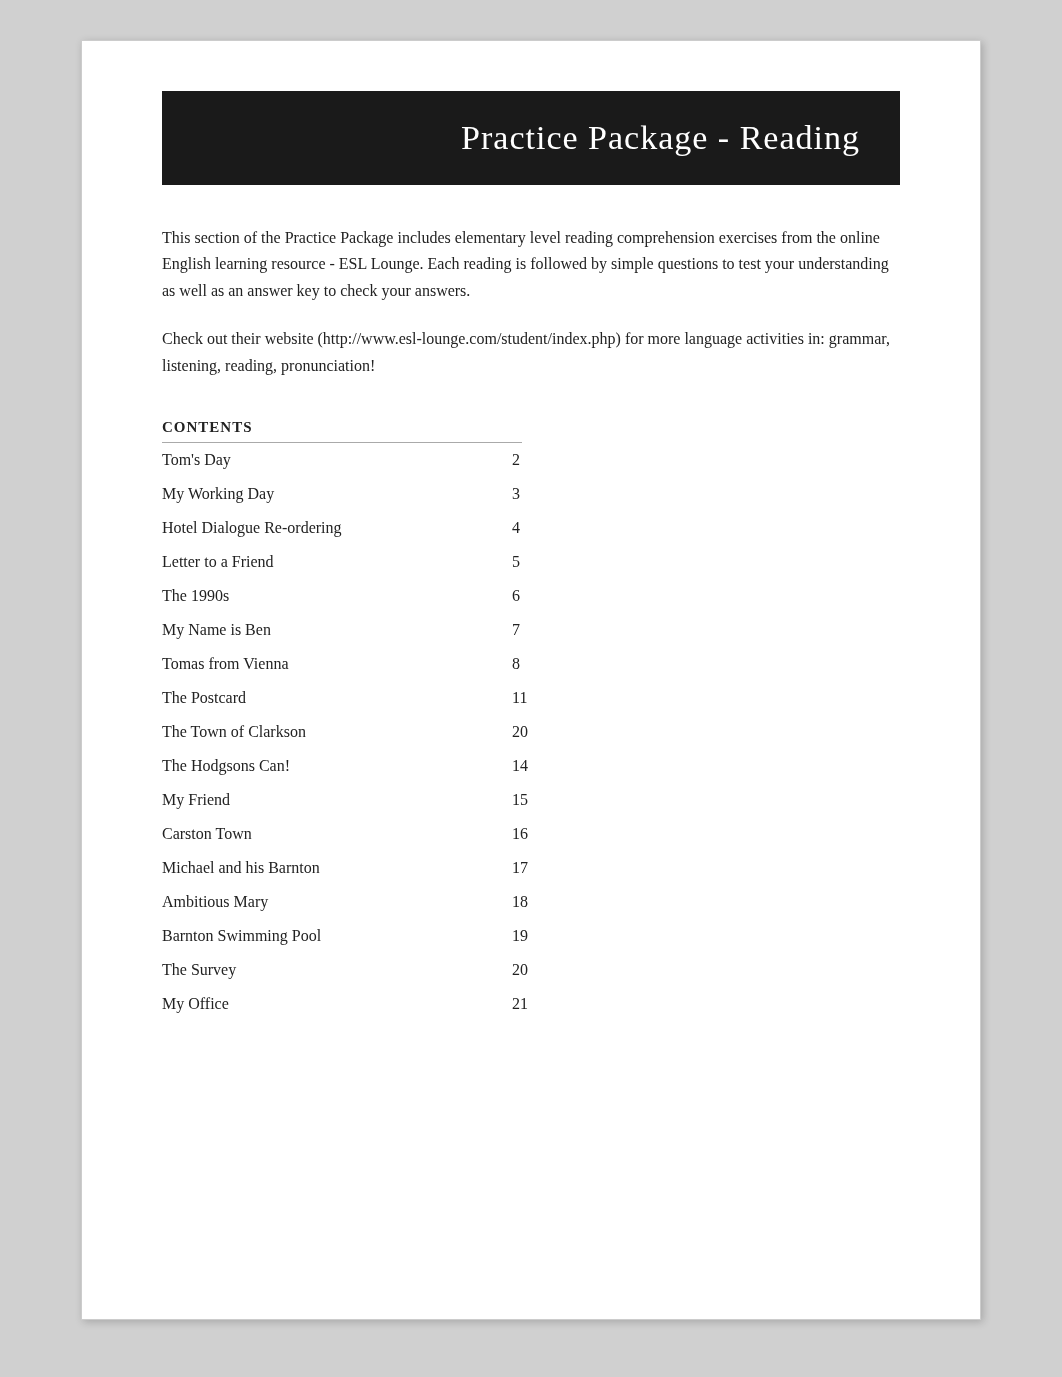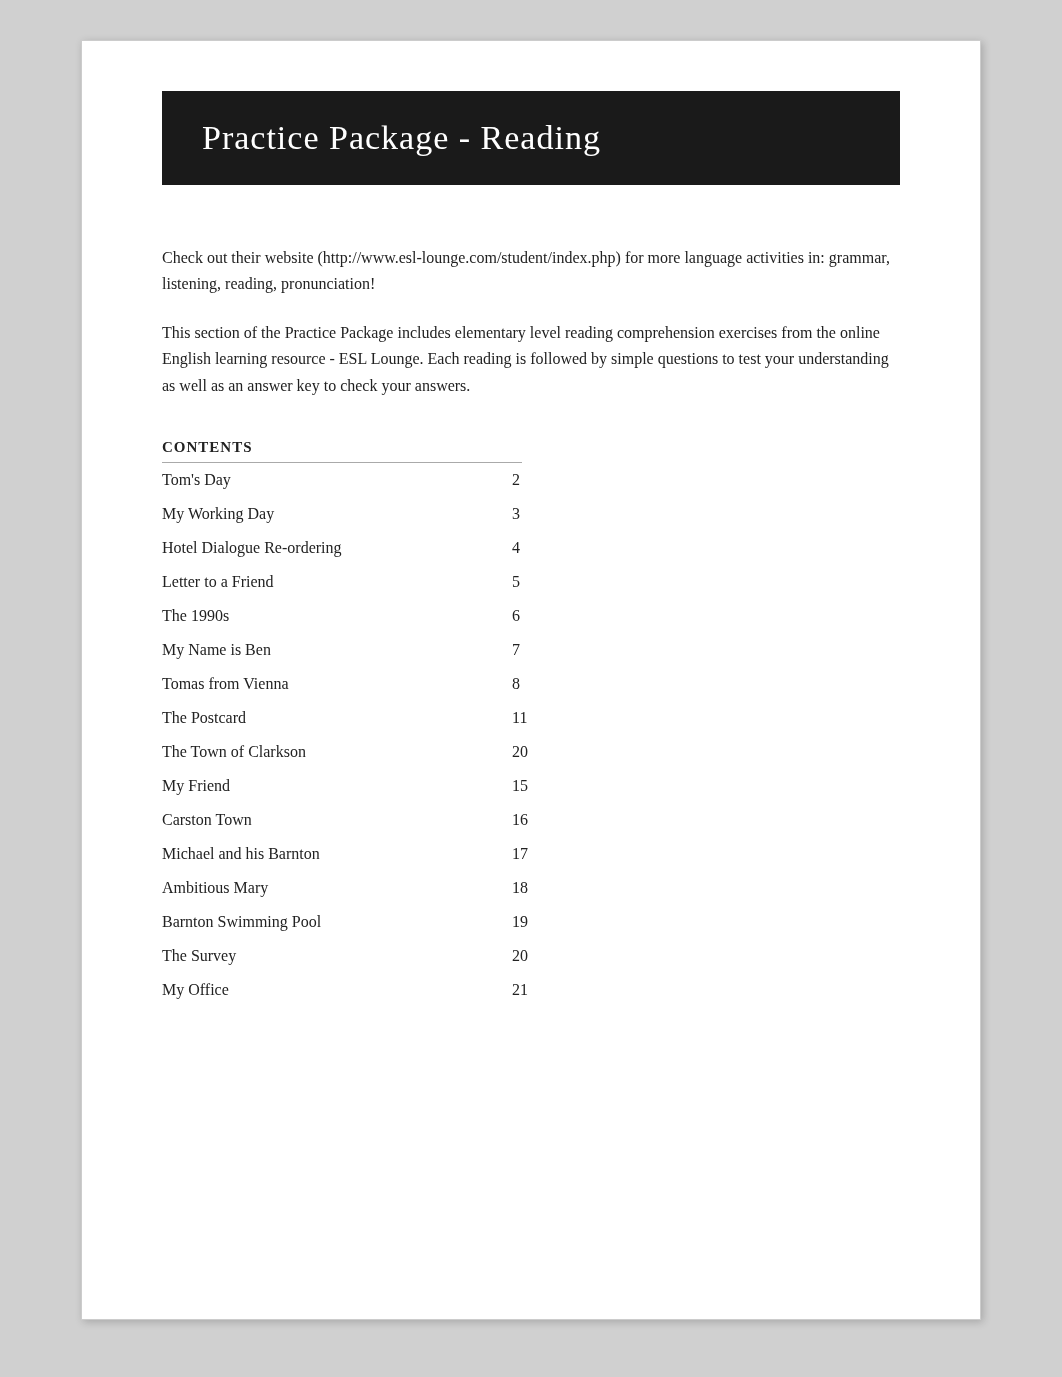--- a/index.html
+++ b/index.html
@@ -23,23 +23,23 @@
       width: 900px;
       min-height: 1280px;
       border: 1px solid #cccccc;
       box-shadow: 2px 2px 8px rgba(0,0,0,0.2);
       padding: 50px 80px 60px 80px;
     }
 
     .header-banner {
       background-color: #1a1a1a;
       color: #ffffff;
-      text-align: left;
+      text-align: right;
       padding: 28px 40px;
-      margin-bottom: 60px;
+      margin-bottom: 40px;
       font-size: 34px;
       font-weight: 300;
       letter-spacing: 1px;
     }
 
     .intro-text {
       font-size: 16px;
       line-height: 1.65;
       color: #222222;
       margin-bottom: 22px;
@@ -81,22 +81,22 @@
       font-size: 16px;
     }
   </style>
 </head>
 <body>
 
 <div class="page-container">
 
   <div class="header-banner">Practice Package - Reading</div>
 
+  <p class="intro-text">This section of the Practice Package includes elementary level reading comprehension exercises from the online English learning resource - ESL Lounge. Each reading is followed by simple questions to test your understanding as well as an answer key to check your answers.</p>
   <p class="intro-text">Check out their website (http://www.esl-lounge.com/student/index.php) for more language activities in: grammar, listening, reading, pronunciation!</p>
-  <p class="intro-text">This section of the Practice Package includes elementary level reading comprehension exercises from the online English learning resource - ESL Lounge. Each reading is followed by simple questions to test your understanding as well as an answer key to check your answers.</p>
 
   <div class="contents-section">
     <div class="contents-label">CONTENTS</div>
     <table class="contents-table">
       <tbody id="contents-body">
       <tr>
             <td>Tom's Day</td>
             <td>2</td>
           </tr>
           <tr>
@@ -125,20 +125,24 @@
           </tr>
           <tr>
             <td>The Postcard</td>
             <td>11</td>
           </tr>
           <tr>
             <td>The Town of Clarkson</td>
             <td>20</td>
           </tr>
           <tr>
+            <td>The Hodgsons Can!</td>
+            <td>14</td>
+          </tr>
+          <tr>
             <td>My Friend</td>
             <td>15</td>
           </tr>
           <tr>
             <td>Carston Town</td>
             <td>16</td>
           </tr>
           <tr>
             <td>Michael and his Barnton</td>
             <td>17</td>

